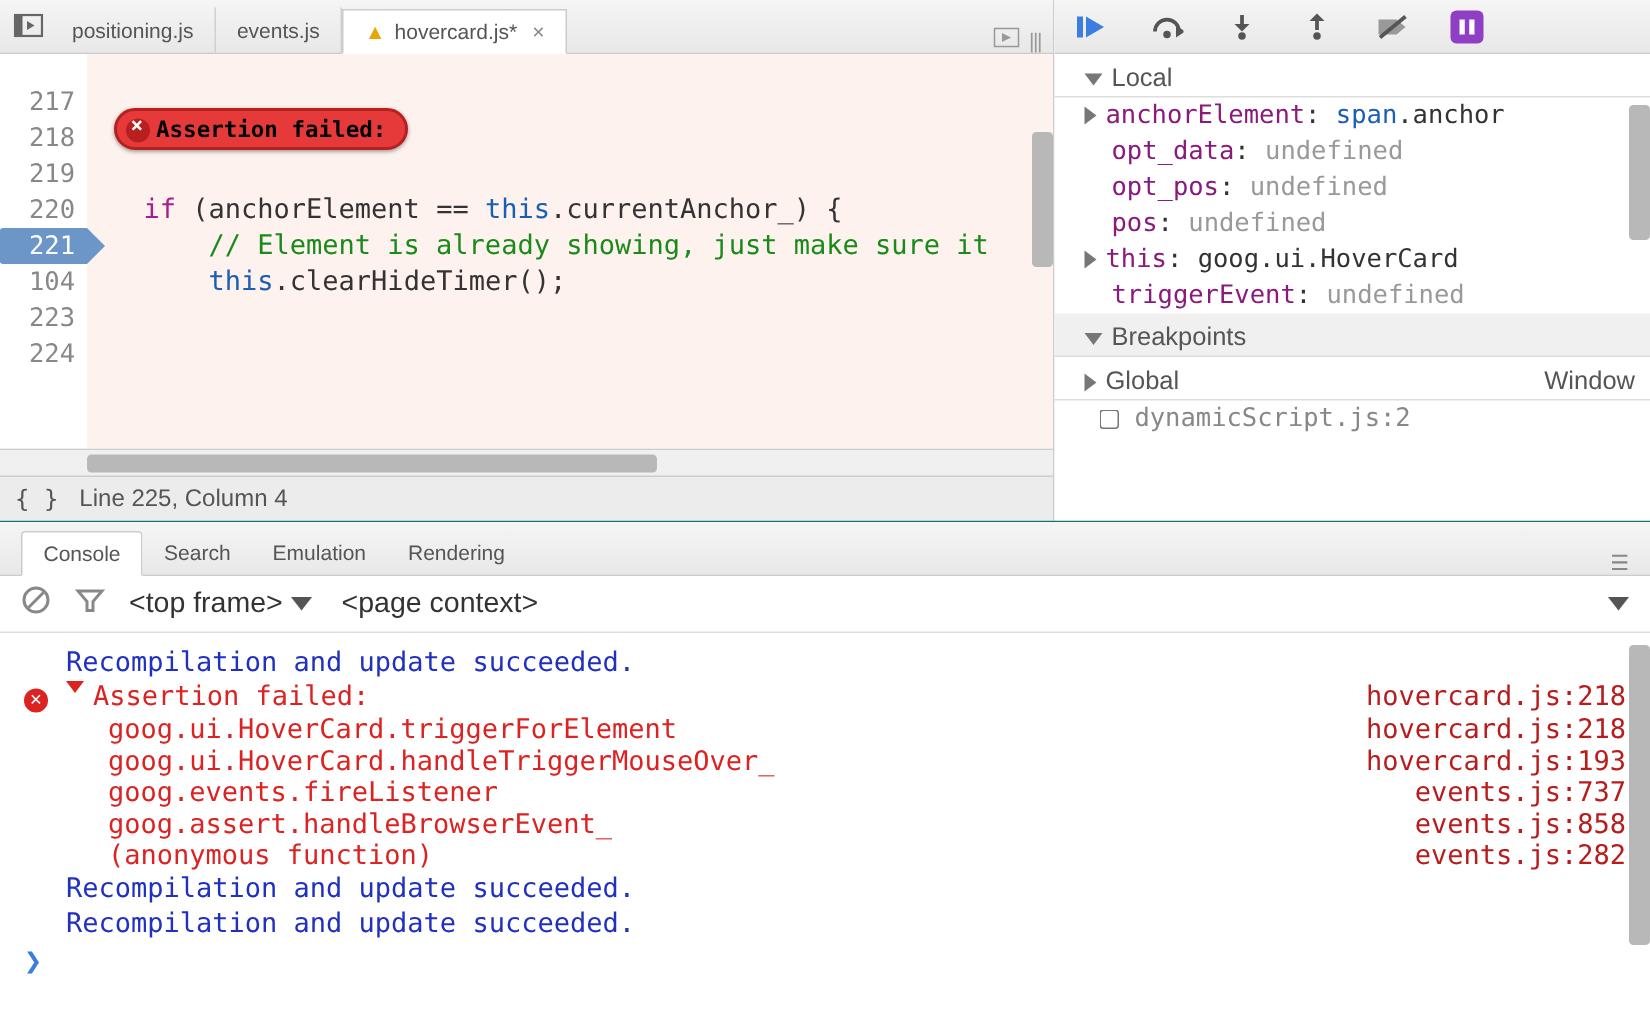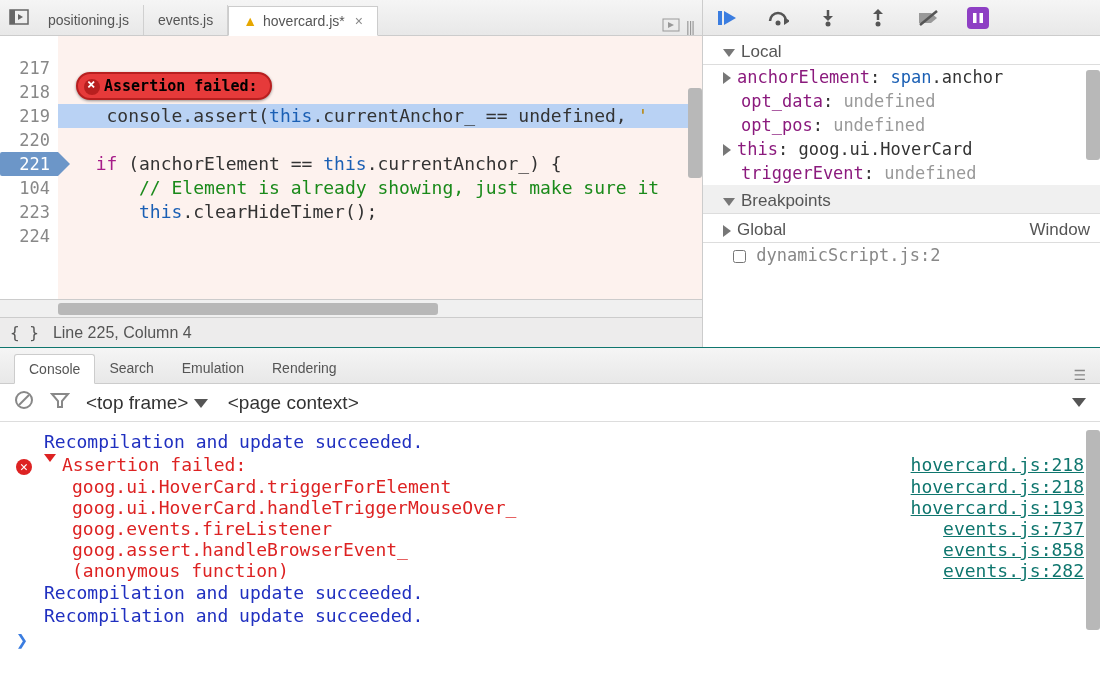--- a/index.html
+++ b/index.html
@@ -76,21 +76,21 @@
 
 .console-toolbar { height:38px; display:flex; align-items:center; gap:16px; padding:0 14px; border-bottom:1px solid #ddd; font-size:19px;}
 .console-toolbar .ico { color:#888; cursor:pointer;}
 .seltri { display:inline-block; width:0;height:0; border-left:7px solid transparent; border-right:7px solid transparent; border-top:9px solid #555; vertical-align:middle;}
 
 .console-body { flex:1; padding: 8px 16px; font-family: Menlo,monospace; font-size:18px; overflow:hidden; position:relative;}
 .console-body .row { display:flex; align-items:flex-start; padding:1px 0;}
 .console-body .prefix { width:28px; flex-shrink:0;}
 .c-info { color:#2030c0; }
 .c-err { color:#d22; }
-.c-link { color:#0f766e; text-decoration: underline; }
+.c-link { color:#b91c1c; }
 .err-ico { color:#fff; background:#d22; border-radius:50%; width:16px;height:16px; display:inline-flex;align-items:center;justify-content:center; font-size:13px; margin-right:6px;}
 .stackline { display:flex; justify-content:space-between; }
 .stackline .lhs { padding-left: 56px;}
 .prompt { color:#3b7de0; font-size:20px; }
 .db-thumb { position:absolute; right:0; top:8px; width:14px; height:200px; background:#b8b8b8; border-radius:3px;}
 </style>
 </head>
 <body>
 
 <div class="top-area">
@@ -132,21 +132,20 @@
         <div>220</div>
         <div class="bp">221</div>
         <div>104</div>
         <div>223</div>
         <div>224</div>
       </div>
       <div class="codebody">
         <div class="err-bubble">Assertion failed:</div>
         <div class="codeline"></div>
         <div class="codeline"></div>
-        <div class="codeline hl-current"><span>   console.assert(</span><span class="thiskw">this</span><span>.currentAnchor_ == undefined, </span><span class="str">'</span></div>
         <div class="codeline"></div>
         <div class="codeline"><span class="kw">  if</span><span> (anchorElement == </span><span class="thiskw">this</span><span>.currentAnchor_) {</span></div>
         <div class="codeline"><span class="comment">      // Element is already showing, just make sure it</span></div>
         <div class="codeline"><span>      </span><span class="thiskw">this</span><span>.clearHideTimer();</span></div>
         <div class="codeline"></div>
         <div class="vscrollthumb"></div>
       </div>
     </div>
     <div class="hscroll">
         <div class="hthumb"></div>
@@ -199,20 +198,21 @@
           </svg>
         </span>
     </div>
 
     <div class="scope-sec">
       <span class="tri down"></span><span class="scope-title">Local</span>
     </div>
     <div class="varrow"><span class="tri right" style="margin-left:-18px;"></span><span class="varname">anchorElement</span>: <span class="vartype">span</span><span class="varkw">.anchor</span></div>
     <div class="varrow"><span class="varname">opt_data</span>: <span class="varval">undefined</span></div>
     <div class="varrow"><span class="varname">opt_pos</span>: <span class="varval">undefined</span></div>
+    <div class="varrow"><span class="varname">pos</span>: <span class="varval">undefined</span></div>
     <div class="varrow"><span class="tri right" style="margin-left:-18px;"></span><span class="varname">this</span>: <span class="varkw">goog.ui.HoverCard</span></div>
     <div class="varrow"><span class="varname">triggerEvent</span>: <span class="varval">undefined</span></div>
 
     <div class="scope-sec" style="background:#f0f0f0;">
       <span class="tri down"></span><span class="scope-title">Breakpoints</span>
     </div>
     <div class="scope-sec">
       <span class="tri right"></span><span class="scope-title">Global</span>
       <span class="floatright">Window</span>
     </div>

